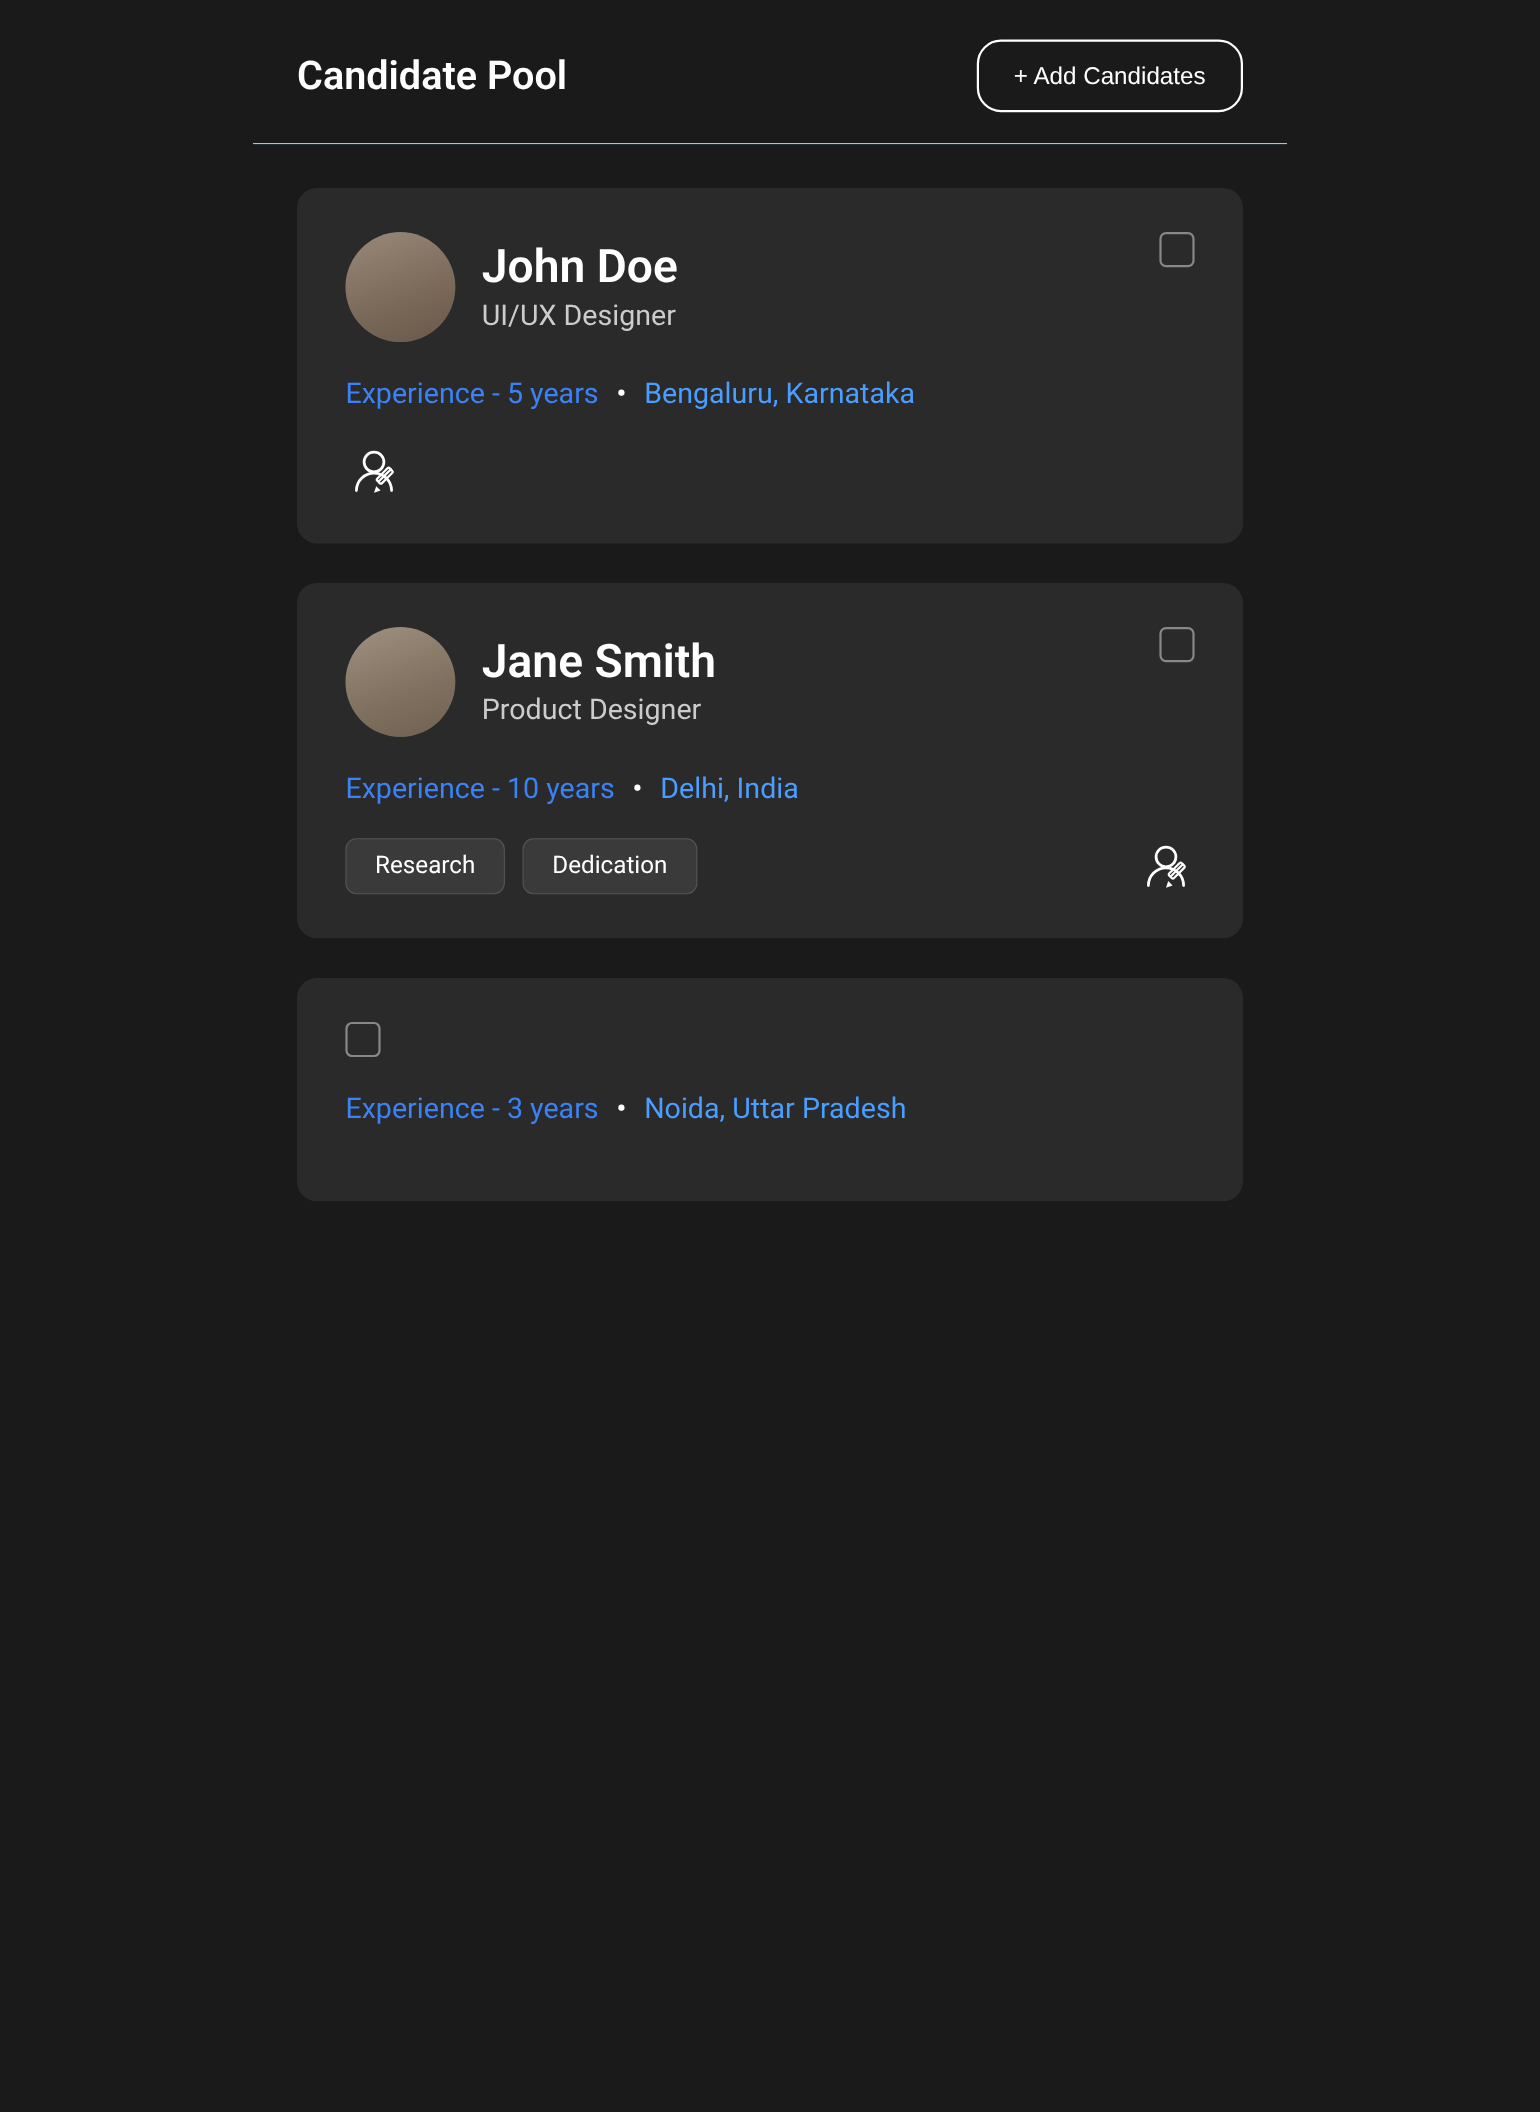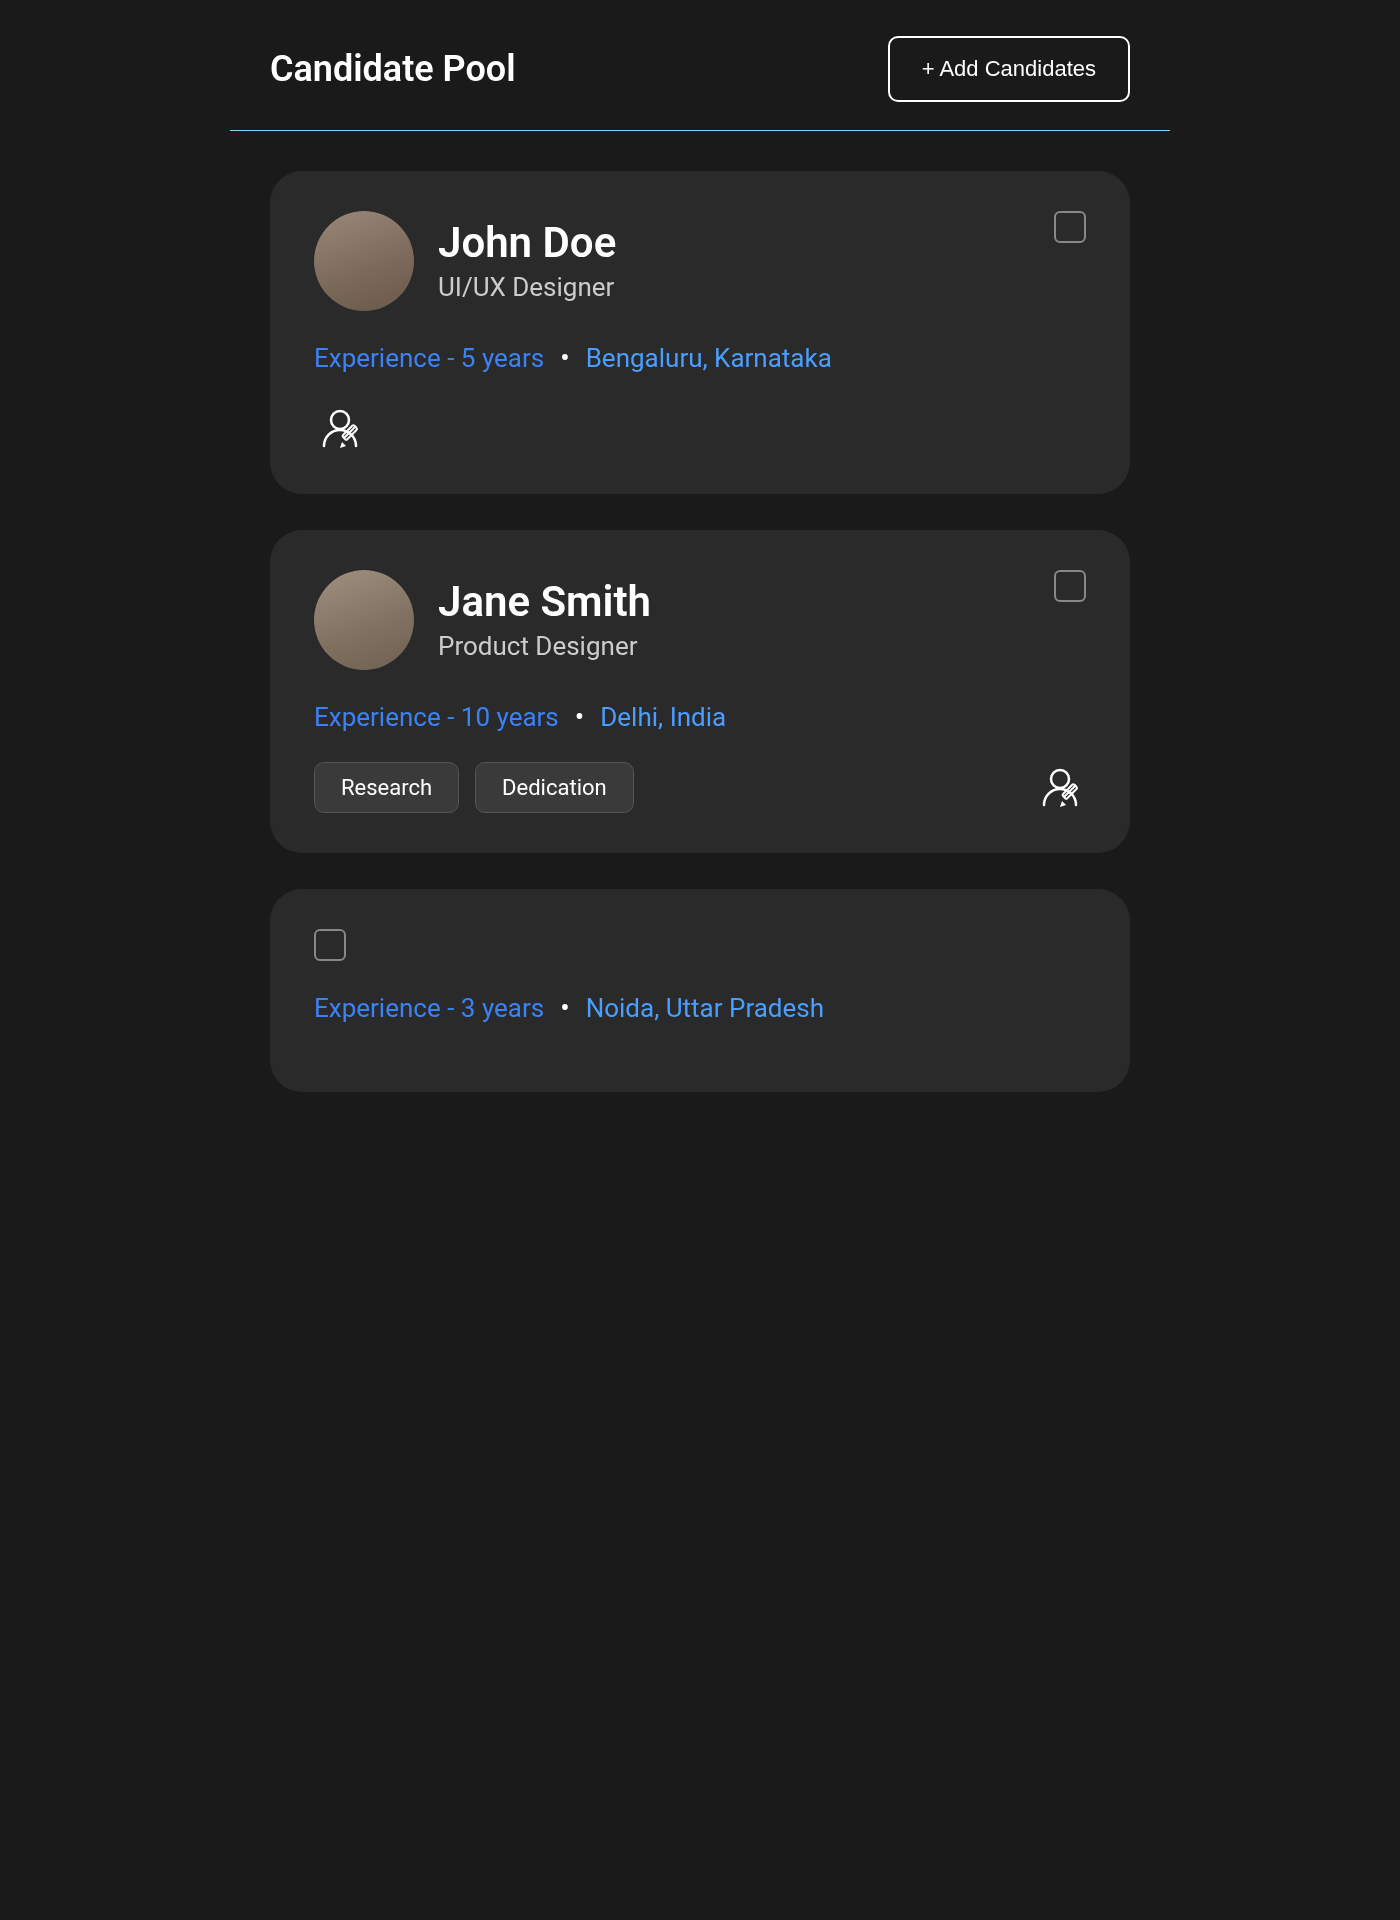--- a/index.html
+++ b/index.html
@@ -31,34 +31,34 @@
       color: #ffffff;
     }
 
     .add-candidates-btn {
       background-color: transparent;
       border: 2px solid #ffffff;
       color: #ffffff;
       padding: 18px 32px;
       font-size: 22px;
       font-weight: 500;
-      border-radius: 10px;
+      border-radius: 22px;
       cursor: pointer;
     }
 
     .candidates-list {
       padding: 40px 40px;
       display: flex;
       flex-direction: column;
       gap: 36px;
     }
 
     .candidate-card {
       background-color: #2a2a2a;
-      border-radius: 32px;
+      border-radius: 18px;
       padding: 40px 44px;
       position: relative;
     }
 
     .card-header {
       display: flex;
       align-items: flex-start;
       justify-content: space-between;
       margin-bottom: 30px;
     }

